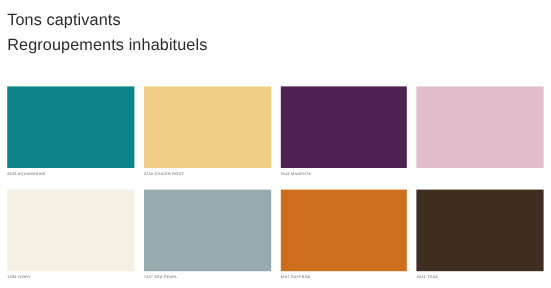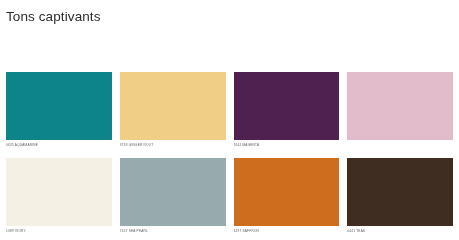--- a/index.html
+++ b/index.html
@@ -73,20 +73,21 @@
     visibility: hidden;
   }
 </style>
 </head>
 <body>
 
 <div class="page">
 
   <div class="headings">
     <div class="heading-line">Tons captivants</div>
+    <div class="heading-line">Regroupements inhabituels</div>
   </div>
 
   <div class="grid">
 
     <div class="row">
       <div class="cell">
         <span class="chip" style="background:#0D8489;"></span>
         <span class="caption">0635 AQUAMARINE</span>
       </div>
       <div class="cell">

